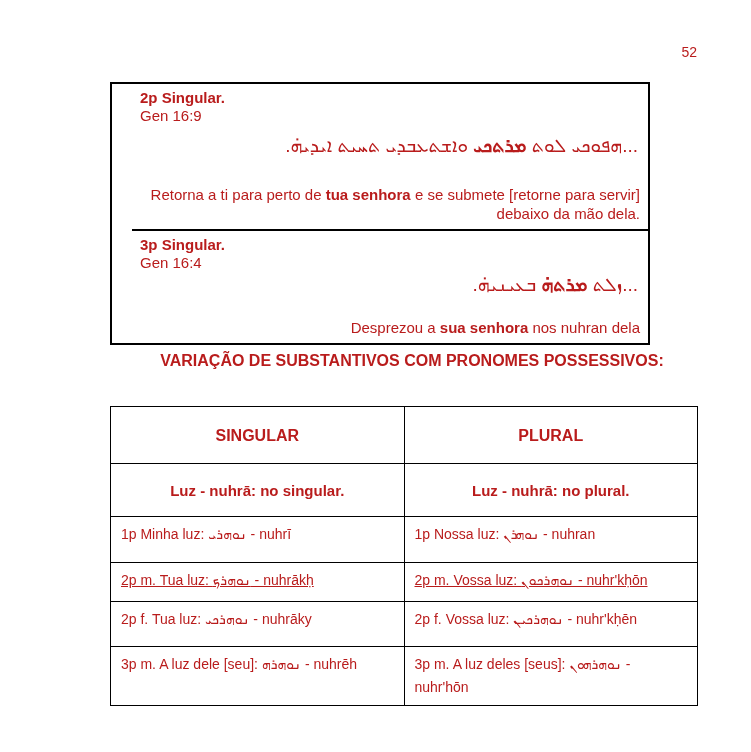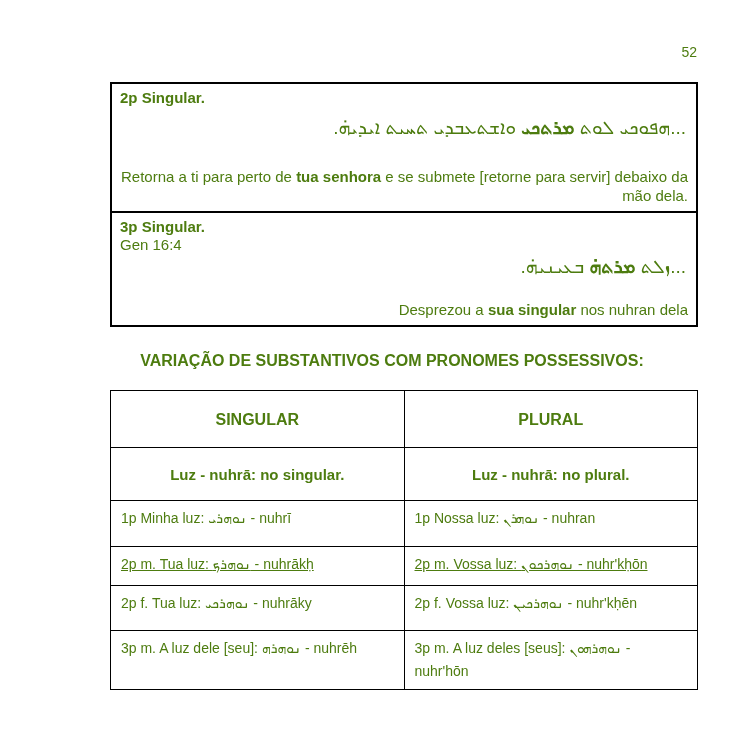--- a/index.html
+++ b/index.html
@@ -1,38 +1,39 @@
 <!DOCTYPE html>
 <html><head>
 <meta charset="utf-8">
 <style>
   html, body { margin: 0; padding: 0; background: #ffffff; }
   .page {
     position: relative;
     width: 751px;
     height: 752px;
     background: #ffffff;
-    color: #4d7c0f;
+    color: #b91c1c;
     font-family: "Liberation Sans", sans-serif;
     overflow: hidden;
   }
   .page-number {
     position: absolute;
     top: 44px;
     right: 54px;
     font-size: 14px;
   }
   
   .examples-table {
     position: absolute;
     left: 110px;
     top: 82px;
-    width: 588px;
+    width: 540px;
     border: 2px solid #000;
     box-sizing: border-box;
+    padding-left: 20px;
   }
   .example-row { padding: 5px 8px 6px 8px; }
   .example-row + .example-row { border-top: 2px solid #000; }
   .example-label { font-weight: bold; font-size: 15px; line-height: 18px; }
   .example-ref { font-size: 15px; line-height: 18px; }
   .example-syriac {
     direction: rtl;
     unicode-bidi: embed;
     text-align: right;
     font-size: 19px;
@@ -45,32 +46,32 @@
     line-height: 19px;
     margin-top: 10px;
   }
   .row-2p .example-translation { margin-top: 26px; }
   .row-3p .example-syriac { margin-top: 0; }
   .row-3p .example-translation { margin-top: 20px; }
   .b { font-weight: bold; }
   
   .section-heading {
     position: absolute;
-    left: 98px;
+    left: 118px;
     top: 352px;
     width: 588px;
     text-align: center;
     font-weight: bold;
     font-size: 16px;
   }
   
   .noun-table {
     position: absolute;
     left: 110px;
-    top: 390px;
+    top: 406px;
     width: 588px;
     border-collapse: collapse;
     table-layout: fixed;
   }
   .noun-table td {
     border: 1.5px solid #000;
     width: 50%;
     font-size: 14px;
     line-height: 23px;
     padding: 6px 10px;
@@ -102,29 +103,30 @@
 <body>
 
 <div class="page">
 
   <div class="page-number">52</div>
 
   <div class="examples-table">
 
     <div class="example-row row-2p">
       <div class="example-label">2p Singular.</div>
+      <div class="example-ref">Gen 16:9</div>
       <div class="example-syriac"><span>...ܗܦܘܟܝ ܠܘܬ </span><span class="b">ܡܪܬܟܝ</span><span> ܘܐܫܬܥܒܕܝ ܬܚܝܬ ܐܝܕܝܗ̇.</span></div>
       <div class="example-translation"><span>Retorna a ti para perto de </span><span class="b">tua senhora</span><span> e se submete [retorne para servir] debaixo da mão dela.</span></div>
     </div>
 
     <div class="example-row row-3p">
       <div class="example-label">3p Singular.</div>
       <div class="example-ref">Gen 16:4</div>
       <div class="example-syriac"><span>...ܙܠܬ </span><span class="b">ܡܪܬܗ̇</span><span> ܒܥܝܢܝܗ̇.</span></div>
-      <div class="example-translation"><span>Desprezou a </span><span class="b">sua singular</span><span> nos nuhran dela</span></div>
+      <div class="example-translation"><span>Desprezou a </span><span class="b">sua senhora</span><span> nos nuhran dela</span></div>
     </div>
 
   </div>
 
   <div class="section-heading">VARIAÇÃO DE SUBSTANTIVOS COM PRONOMES POSSESSIVOS:</div>
 
   <table class="noun-table">
     <tbody>
       <tr class="head">
         <td>SINGULAR</td>

